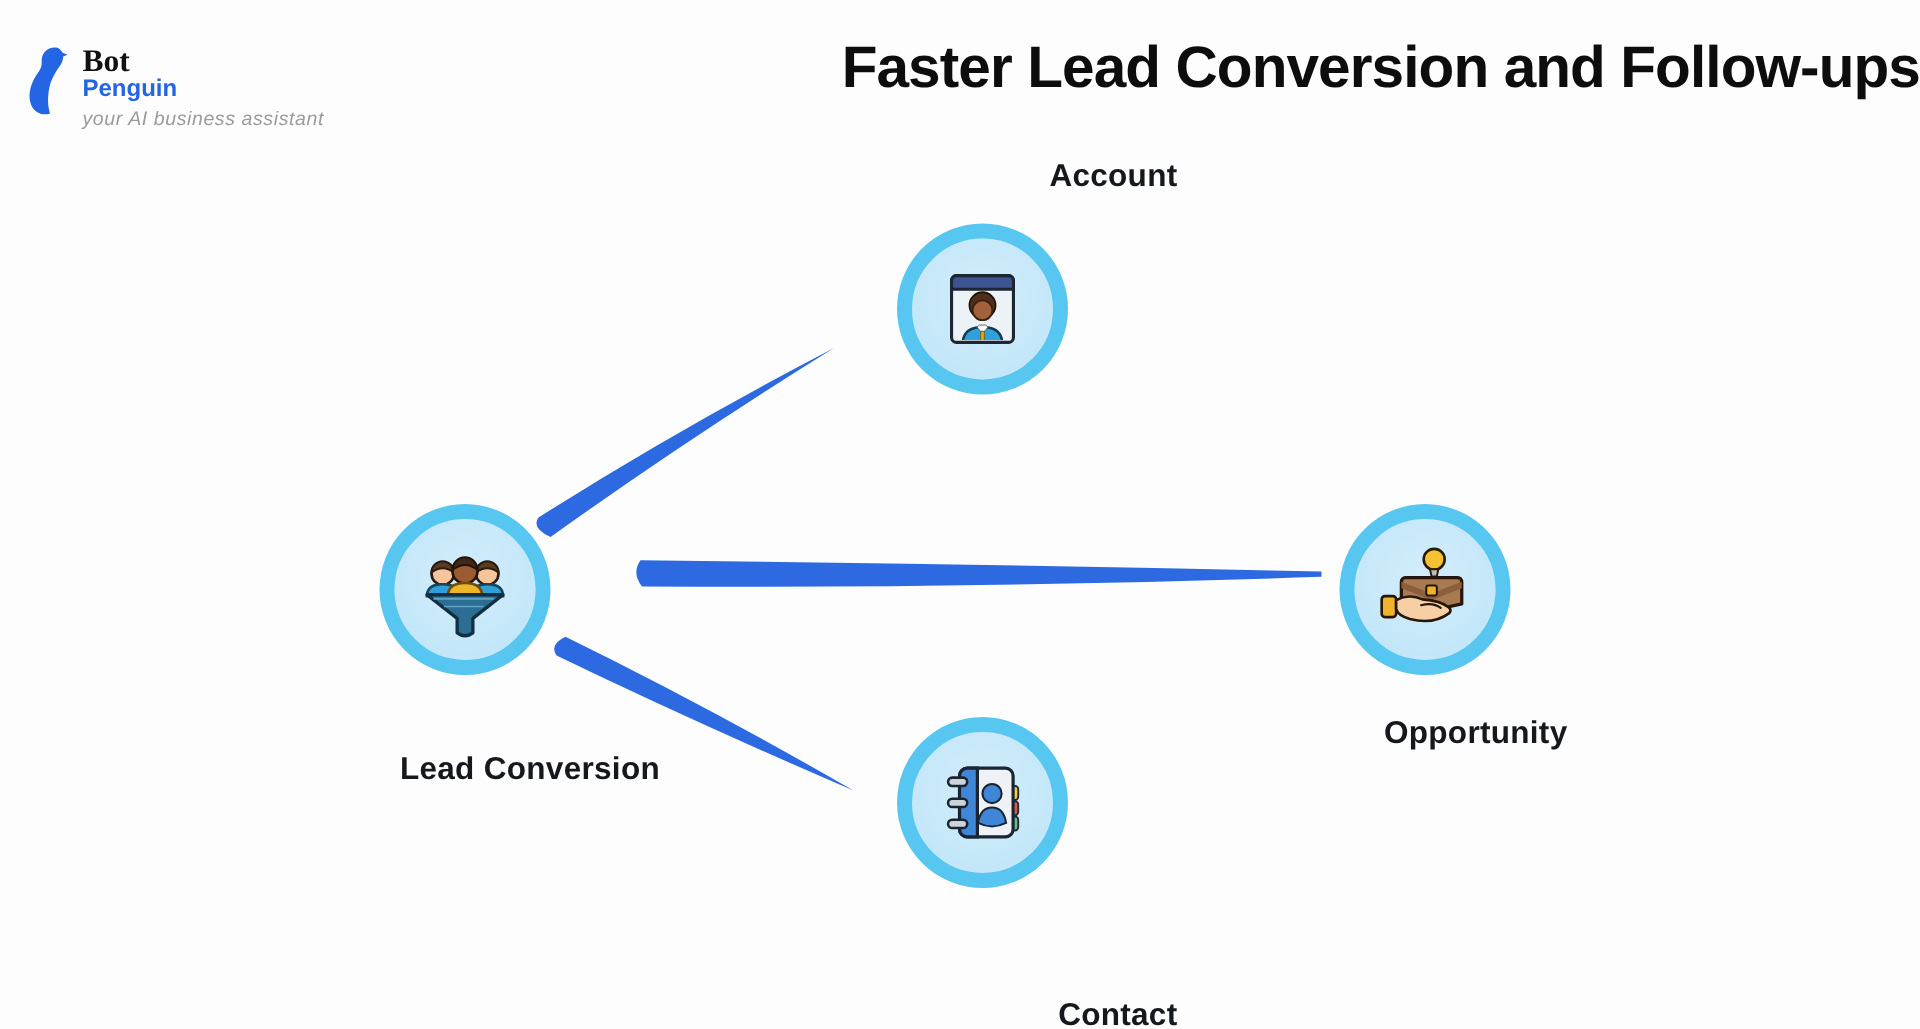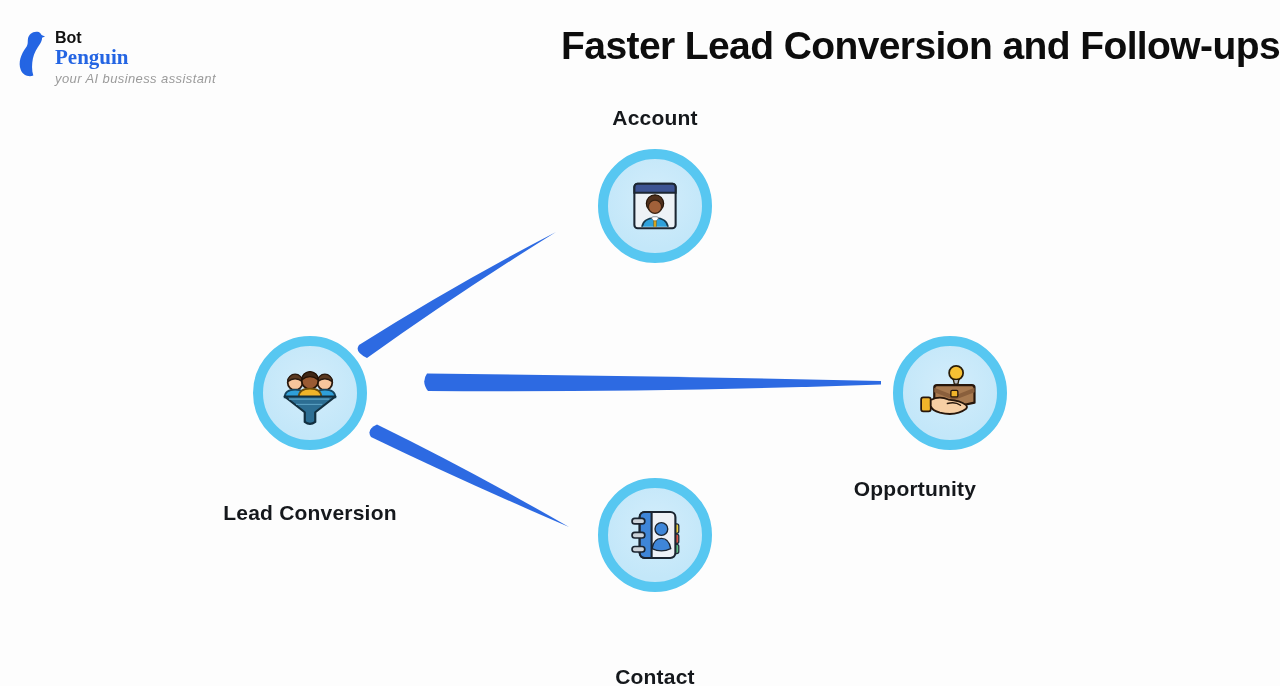--- a/index.html
+++ b/index.html
@@ -11,34 +11,34 @@
   
   .title{
     position:absolute;top:24px;left:0;width:100%;margin:0;
     text-align:right;font-size:39px;font-weight:800;letter-spacing:-0.6px;
     color:var(--title-text,#0d0d0d);
   }
   
   .logo{position:absolute;left:14px;top:30px;display:flex;align-items:flex-start;}
   .logo svg{display:block;margin-right:5px;}
   .logo-words{display:flex;flex-direction:column;line-height:1;}
-  .logo-bot{font-size:16px;font-weight:800;color:#111111;}
-  .logo-penguin{font-size:21px;font-weight:800;color:var(--logo-blue,#2465e3);margin-top:1px;font-family:Liberation Serif, serif;}
+  .logo-bot{font-size:21px;font-weight:800;color:#111111;font-family:Liberation Serif, serif;}
+  .logo-penguin{font-size:16px;font-weight:800;color:var(--logo-blue,#2465e3);margin-top:1px;}
   .logo-tagline{font-size:13px;font-style:italic;color:var(--tagline-text,#9b9b9b);
     letter-spacing:.4px;margin-top:4px;white-space:nowrap;}
   
   .node{position:absolute;left:0;top:0;width:0;height:0;}
   .node-circle{
     position:absolute;width:114px;height:114px;box-sizing:border-box;border-radius:50%;
     border:10px solid var(--node-ring,#57c7f1);
     background:radial-gradient(circle at 50% 42%, #d3edfb 0%, var(--node-fill,#c3e7f9) 70%);
     display:flex;align-items:center;justify-content:center;
   }
   .node-label{
-    position:absolute;width:260px;text-align:center;
+    position:absolute;width:260px;text-align:right;
     font-size:21px;font-weight:600;letter-spacing:.2px;
     color:var(--label-text,#15181c);
   }
   
   .arrows{position:absolute;left:0;top:0;pointer-events:none;}
   .arrows path{fill:var(--arrow,#2d6ae2);}
 </style>
 </head>
 <body>
 

